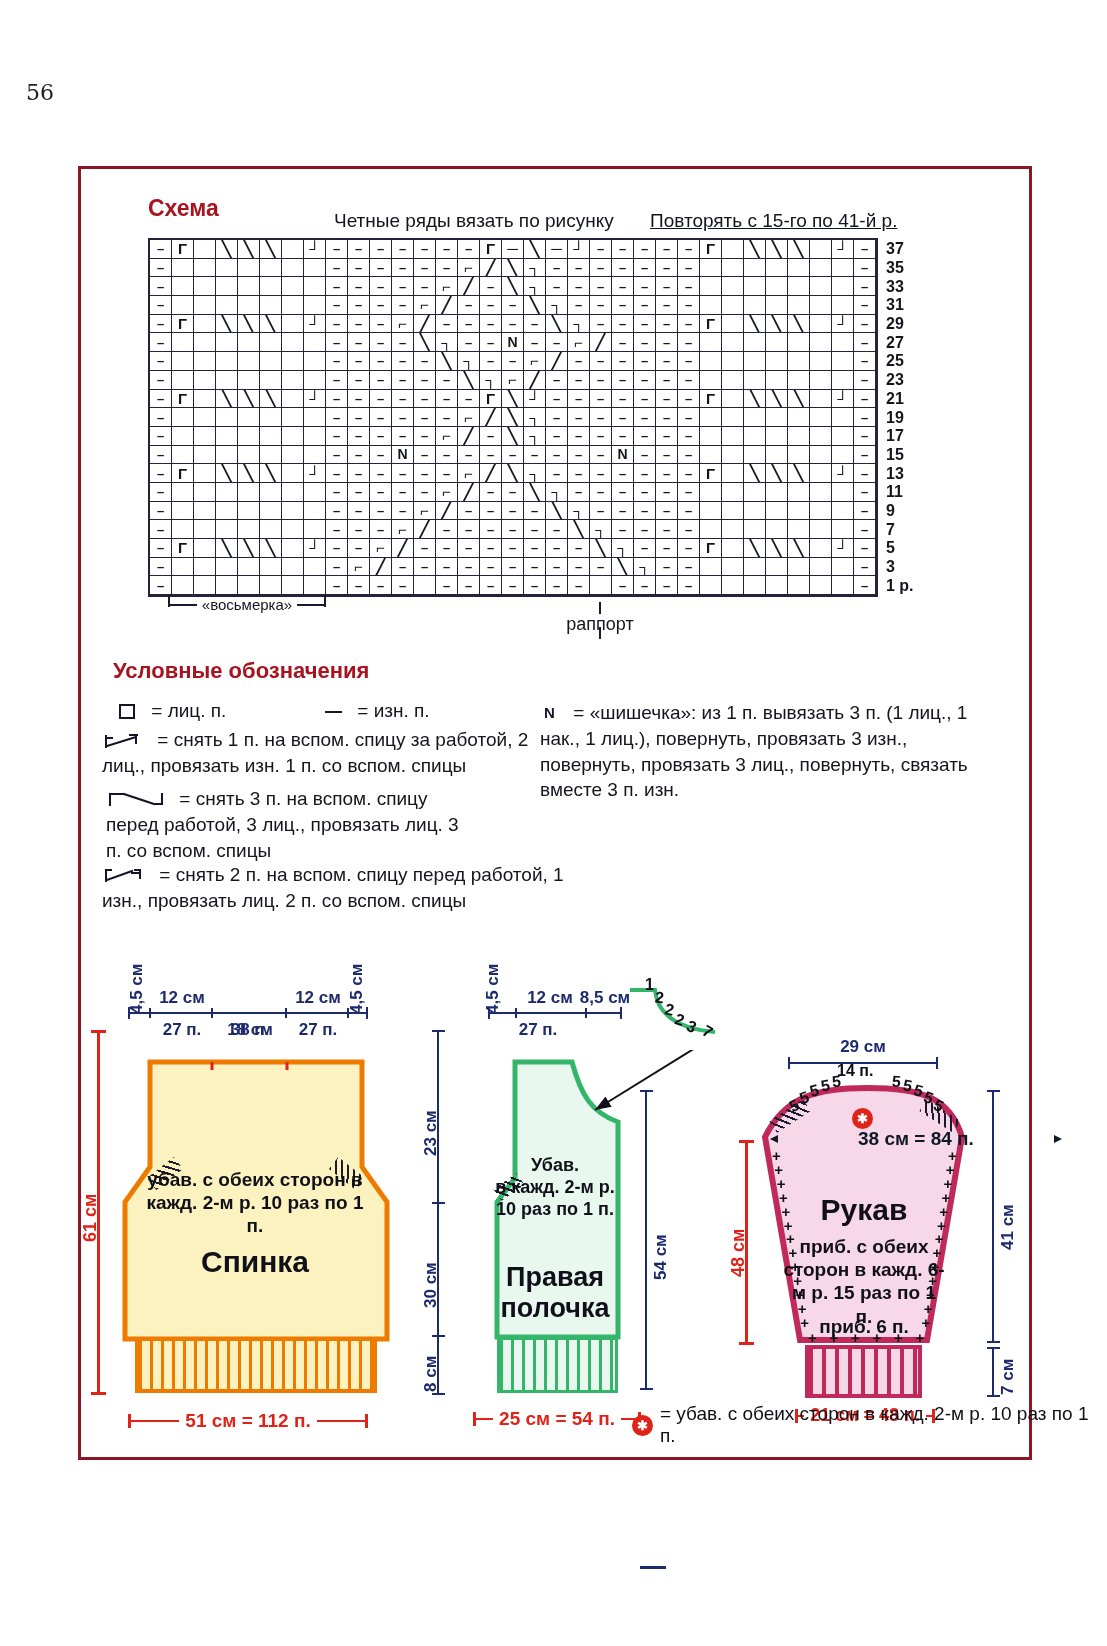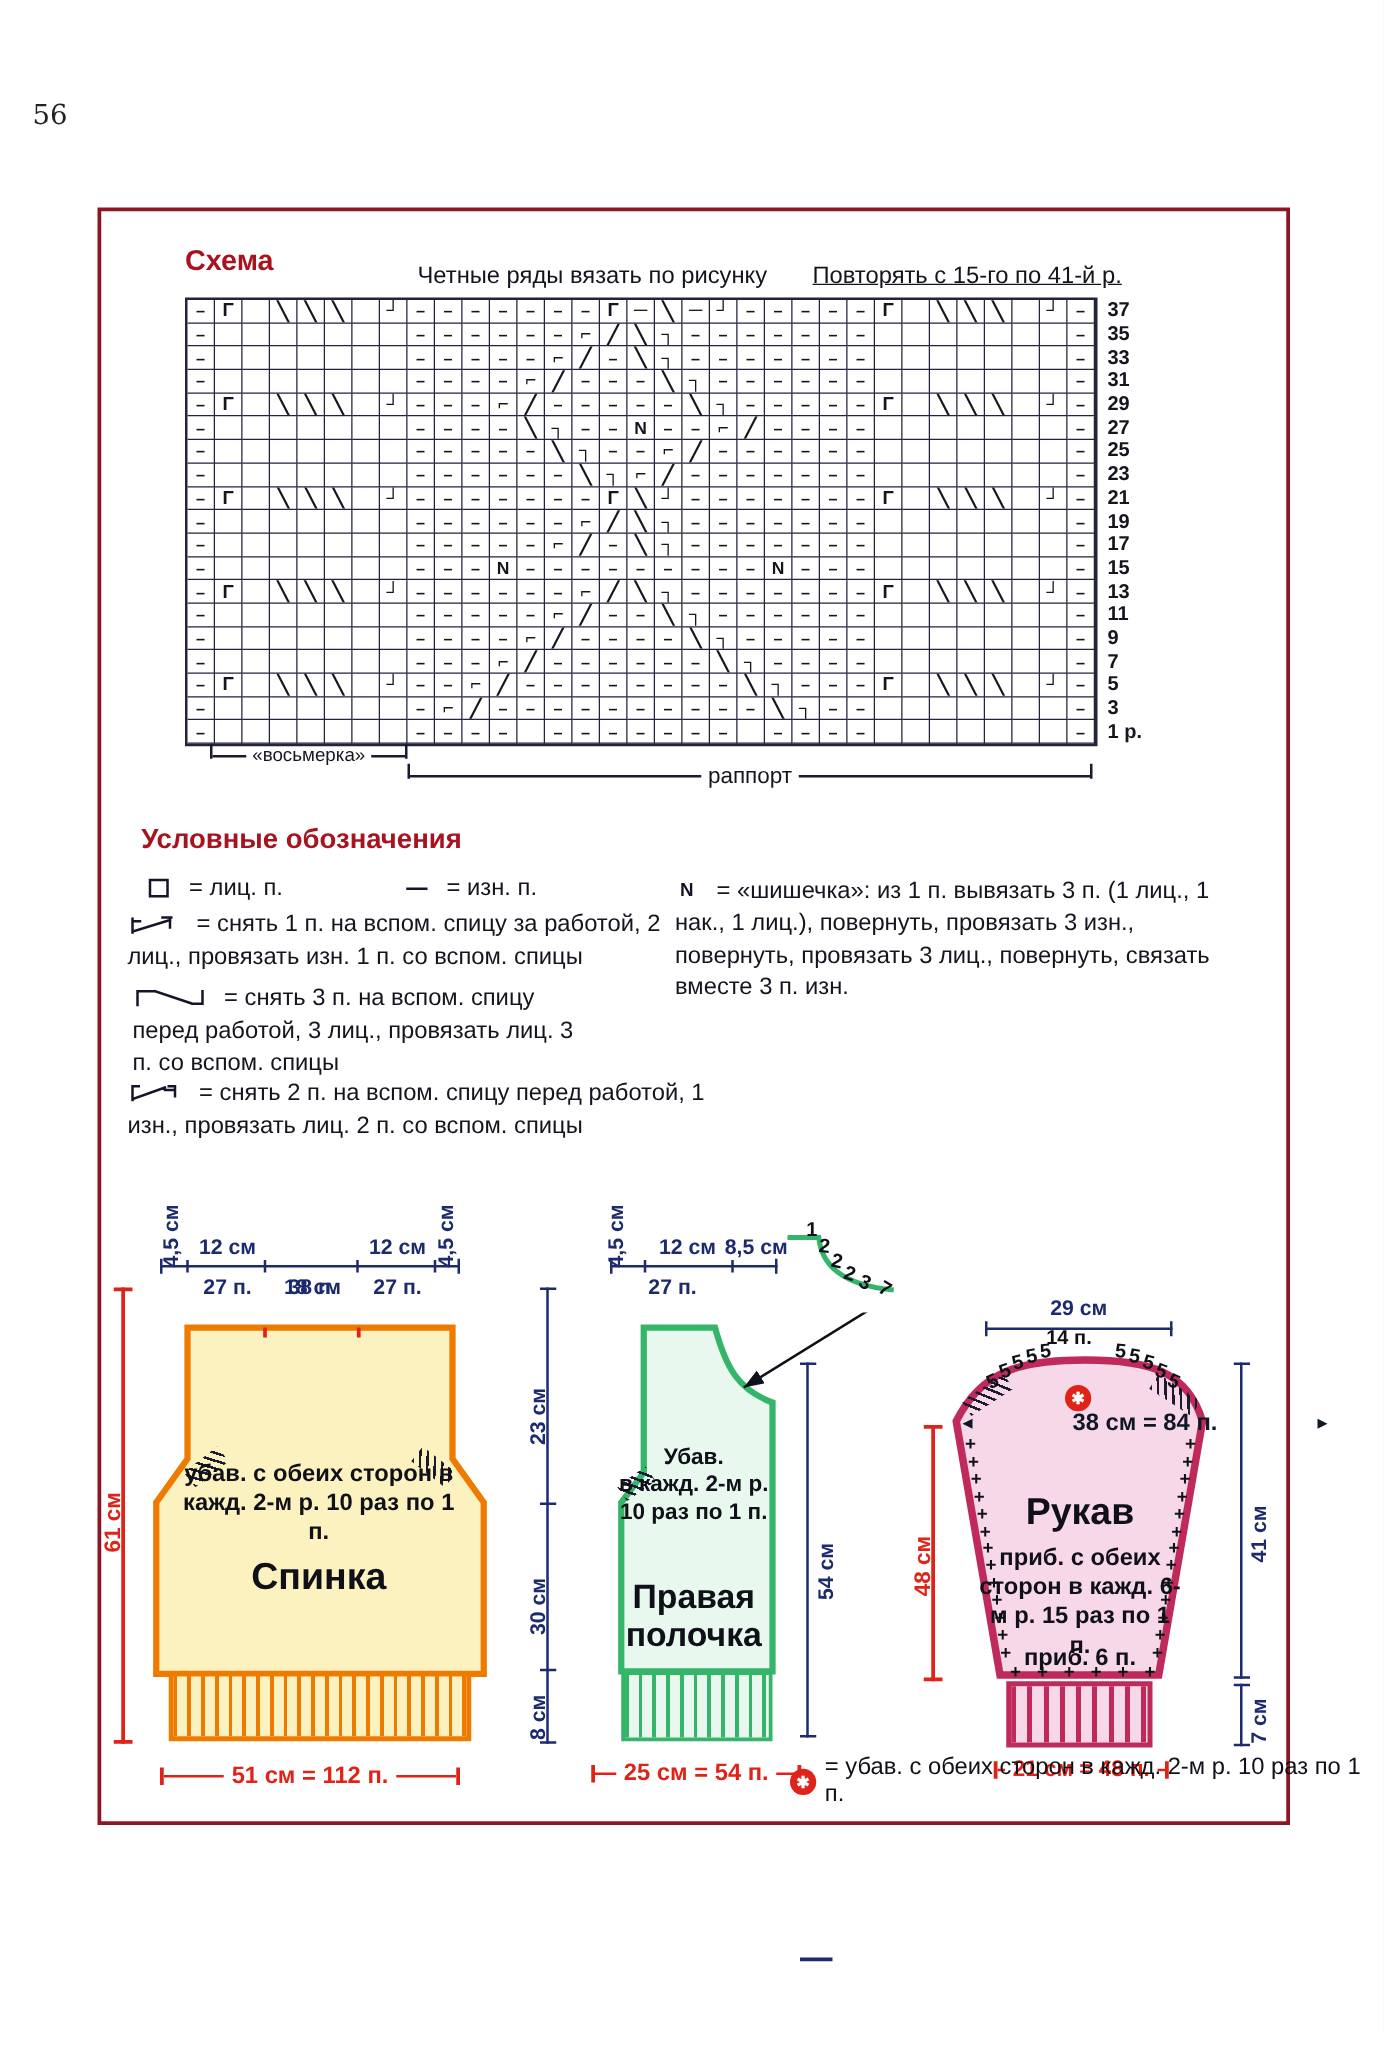--- a/index.html
+++ b/index.html
@@ -729,21 +729,21 @@
       <div class="rn">1 р.</div>
     </div>
 
   <div class="a brk" style="left:168px;top:596px;width:158px;">
     <div class="bt"></div>
       <div class="bl"></div>
     <span class="lbl">«восьмерка»</span>
     <div class="bl"></div>
       <div class="bt"></div>
   </div>
-  <div class="a brk" style="left:326px;top:610px;width:548px;">
+  <div class="a brk" style="left:326px;top:610px;width:548px;flex-direction:column;">
     <div class="bt"></div>
       <div class="bl"></div>
     <span class="lbl" style="font-size:18px;">раппорт</span>
     <div class="bl"></div>
       <div class="bt"></div>
   </div>
 
   <div class="a red-title" style="left:113px;top:658px;font-size:22px;">Условные обозначения</div>
 
   <div class="a leg" style="left:116px;top:698px;">

